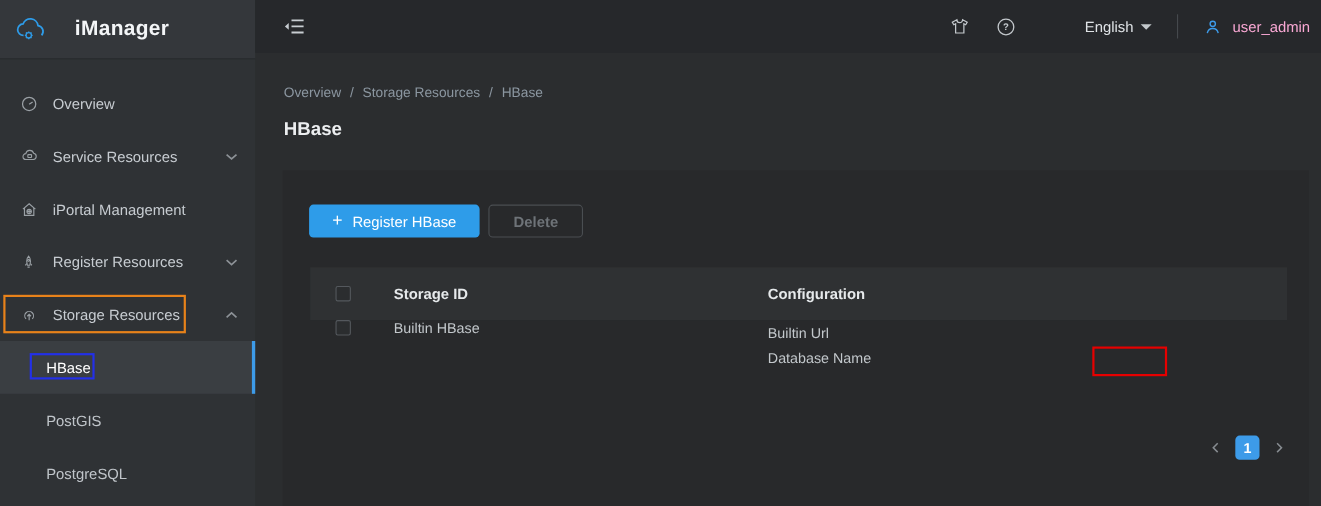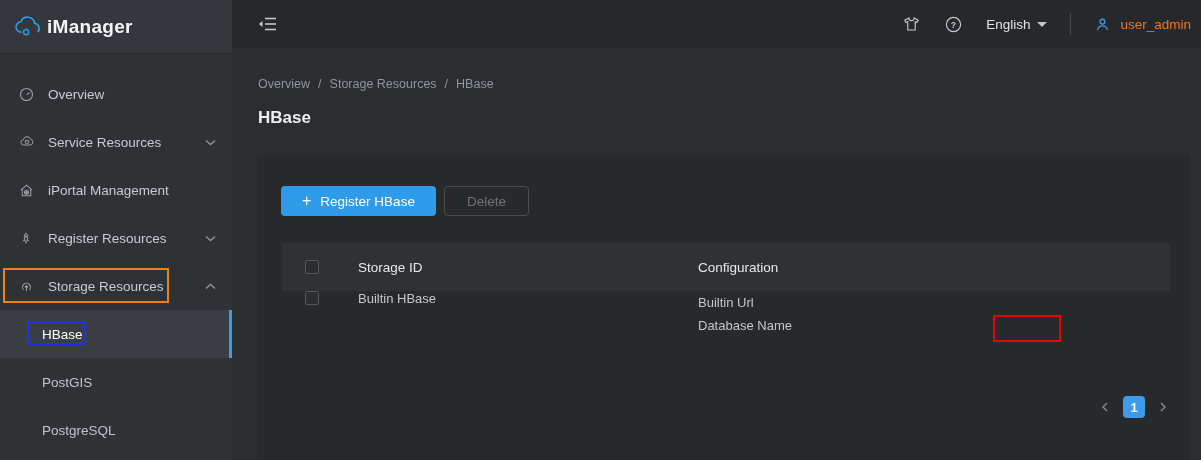--- a/index.html
+++ b/index.html
@@ -3,59 +3,59 @@
 <meta charset="utf-8">
 <style>
   * { margin:0; padding:0; box-sizing:border-box; }
   body { background:#1b1c1e; font-family:"Liberation Sans", sans-serif; }
   .app { position:relative; width:1201px; height:460px; background:#2b2d2f; overflow:hidden;
          -webkit-font-smoothing:antialiased; }
 
   
   .sidebar { position:absolute; left:0; top:0; width:232px; height:460px; background:#2f3235; }
   .sidebar-header { height:54px; background:#34373b; border-bottom:1px solid #26282b;
-                    display:flex; align-items:center; padding-left:13px; gap:4px; }
+                    display:flex; align-items:center; padding-left:13px; gap:25px; }
   .app-name { color:#f3f5f7; font-size:19px; font-weight:bold; letter-spacing:.3px; }
   .nav { padding-top:16px; }
   .nav-item { height:48px; display:flex; align-items:center; padding:0 16px 0 18px;
               color:#c7ccd1; font-size:13.5px; cursor:pointer; }
   .nav-item .icn { width:18px; margin-right:12px; display:flex; align-items:center; }
   .nav-item .chev { margin-left:auto; display:flex; }
   .sub-item { height:48px; display:flex; align-items:center; padding-left:42px;
               color:#c0c5ca; font-size:13.5px; cursor:pointer; }
   .sub-item.active { background:#3a3e42; color:#ffffff; border-right:3px solid #3d9be9; }
 
   
   .main { position:absolute; left:232px; top:0; width:969px; height:460px; }
   .topbar { height:48px; background:#26282b; display:flex; align-items:center;
             padding:0 10px 0 26px; }
   .topbar-right { margin-left:auto; display:flex; align-items:center; gap:23px; }
-  .lang { display:flex; align-items:center; gap:7px; color:#dfe3e6; font-size:13.5px; cursor:pointer; }
+  .lang { display:flex; align-items:center; gap:7px; color:#dfe3e6; font-size:13.5px; cursor:pointer;margin-left:39px; }
   .caret-down { width:0; height:0; border-left:5px solid transparent; border-right:5px solid transparent;
                 border-top:5px solid #c3c8cc; }
   .vdivider { width:1px; height:22px; background:#45494d; }
-  .userbox { display:flex; align-items:center; gap:9px; color:#f97316; font-size:13.5px; cursor:pointer; }
+  .userbox { display:flex; align-items:center; gap:9px; color:#f9a8d4; font-size:13.5px; cursor:pointer; }
 
   .content { padding:29px 0 0 26px; }
   .breadcrumb { display:flex; gap:8px; color:#8b96a0; font-size:12.5px; }
   .breadcrumb .bc-link { cursor:pointer; }
   .page-title { margin-top:17px; color:#eceef0; font-size:17px; font-weight:bold; }
 
   
   .panel { position:absolute; left:25px; top:155px; width:933px; height:305px; background:#28292b; }
   .toolbar { padding:31px 0 0 24px; display:flex; gap:8px; }
   .btn { height:30px; border-radius:4px; font-size:13.5px; font-family:inherit;
          display:inline-flex; align-items:center; cursor:pointer; }
   .btn-primary { background:#2e9ce9; border:none; color:#ffffff; padding:0 21px; gap:9px; }
   .btn-primary .plus { font-size:16px; line-height:1; }
-  .btn-default { background:transparent; border:1px solid #4a4e52; color:#6e7378; padding:14px 22px; }
+  .btn-default { background:transparent; border:1px solid #4a4e52; color:#6e7378; padding:14px 22px;font-weight:bold; }
 
   .table { margin:27px 20px 0 25px; }
   .thead { height:48px; background:#2f3133; display:flex; align-items:center;
-           color:#e6e9eb; font-weight:normal; font-size:13.5px; }
+           color:#e6e9eb; font-weight:bold; font-size:13.5px; }
   .trow { height:78px; display:flex; align-items:flex-start; color:#c2c7cb; font-size:13px; }
   .cell-check { width:76px; padding-left:23px; display:flex; align-items:center; }
   .cell-id { width:296px; }
   .cell-config { width:354px; line-height:23px;margin-left:44px; }
   .cell-ops { flex:1; }
   .checkbox { width:14px; height:14px; border:1px solid #54585d; border-radius:2px;
               background:#2b2d2f; cursor:pointer; }
   .enable-link { color:#3d9be9; cursor:pointer; }
 
   .pagination { position:absolute; top:241px; right:22px; display:flex; align-items:center; gap:13px; }

